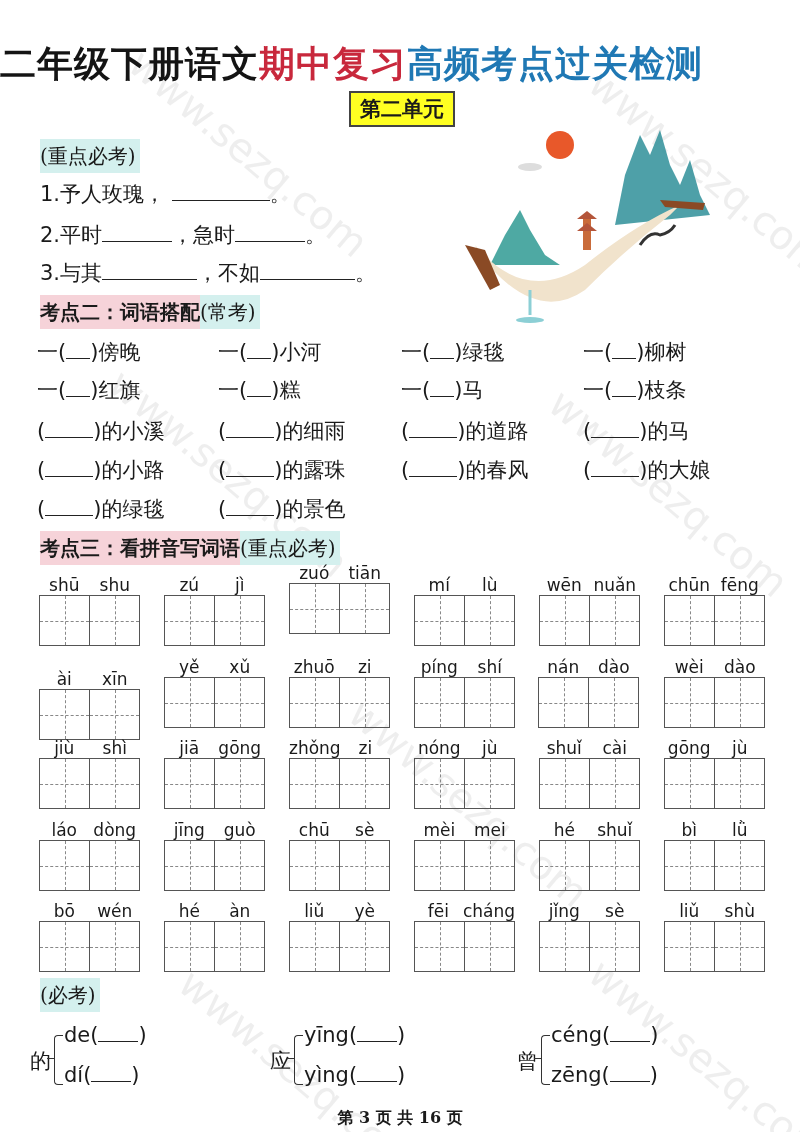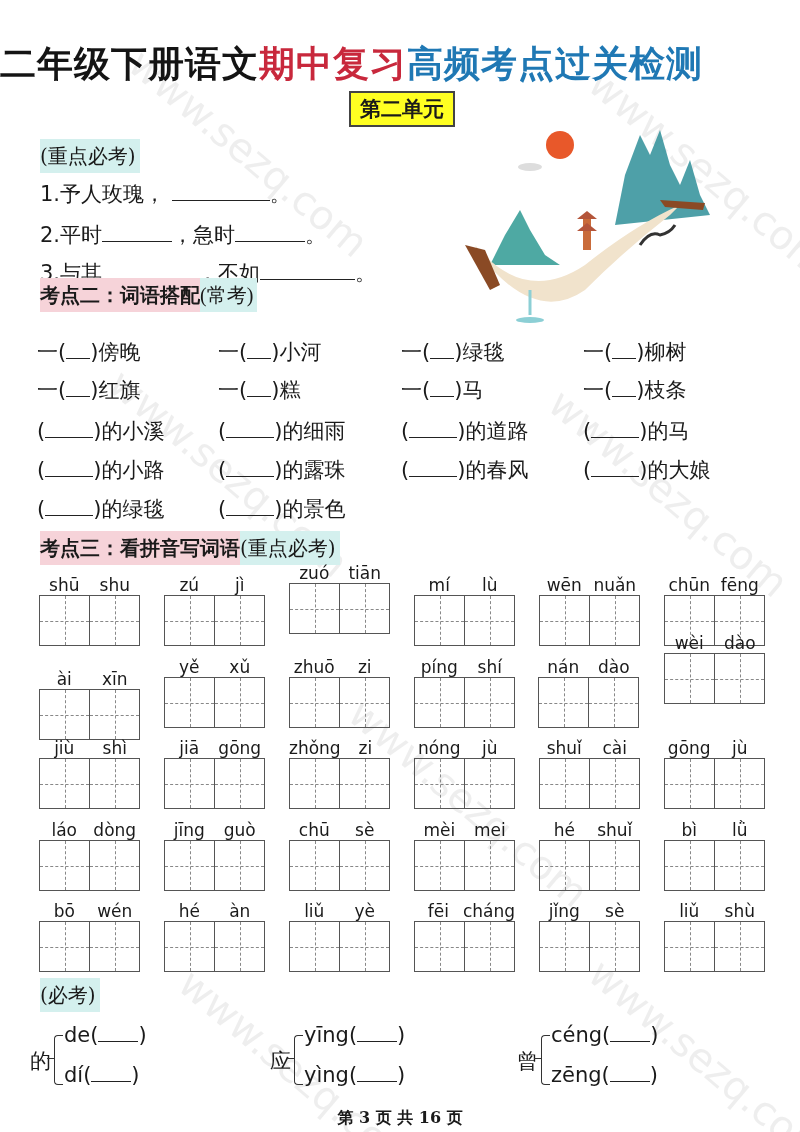--- a/index.html
+++ b/index.html
@@ -115,21 +115,21 @@
   <span>1.</span><span>予人玫瑰，</span>
   <span class="blank" style="width:98px;"></span><span>。</span>
 </div>
 <div class="abs line-item" style="top:221px;">
   <span>2.</span><span>平时</span><span class="blank" style="width:70px;"></span><span>，急时</span><span class="blank" style="width:70px;"></span><span>。</span>
 </div>
 <div class="abs line-item" style="top:259px;">
   <span>3.</span><span>与其</span><span class="blank" style="width:95px;"></span><span>，不如</span><span class="blank" style="width:95px;"></span><span>。</span>
 </div>
 
-<div class="abs sec-head" style="top:278px;font-family:Liberation Serif, serif;">
+<div class="abs sec-head" style="top:295px;">
   <span class="pink">考点二：词语搭配</span>
     <span class="cyan">(常考)</span>
 </div>
 
 <div id="match-area">
     <div class="abs match" style="left: 37px; top: 338px;"><span>一(</span><span class="paren-blank" style="width: 24px;"></span><span>)傍晚</span></div>
     <div class="abs match" style="left: 218px; top: 338px;"><span>一(</span><span class="paren-blank" style="width: 24px;"></span><span>)小河</span></div>
     <div class="abs match" style="left: 401px; top: 338px;"><span>一(</span><span class="paren-blank" style="width: 24px;"></span><span>)绿毯</span></div>
     <div class="abs match" style="left: 583px; top: 338px;"><span>一(</span><span class="paren-blank" style="width: 24px;"></span><span>)柳树</span></div>
     <div class="abs match" style="left: 37px; top: 376px;"><span>一(</span><span class="paren-blank" style="width: 24px;"></span><span>)红旗</span></div>
@@ -257,21 +257,21 @@
     <div class="abs pinyin-cell" style="left: 538px; top: 649px;">
       <div class="pinyin">
         <span>nán</span>
         <span>dào</span>
       </div>
       <div class="tianzi">
         <div class="cell"></div>
         <div class="cell"></div>
       </div>
     </div>
-    <div class="abs pinyin-cell" style="left: 664px; top: 625px; padding-left: 17px;">
+    <div class="abs pinyin-cell" style="left: 664px; top: 649px; padding-left: 17px;">
       <div class="pinyin">
         <span>wèi</span>
         <span>dào</span>
       </div>
       <div class="tianzi">
         <div class="cell"></div>
         <div class="cell"></div>
       </div>
     </div>
     <div class="abs pinyin-cell" style="left: 39px; top: 730px;">

